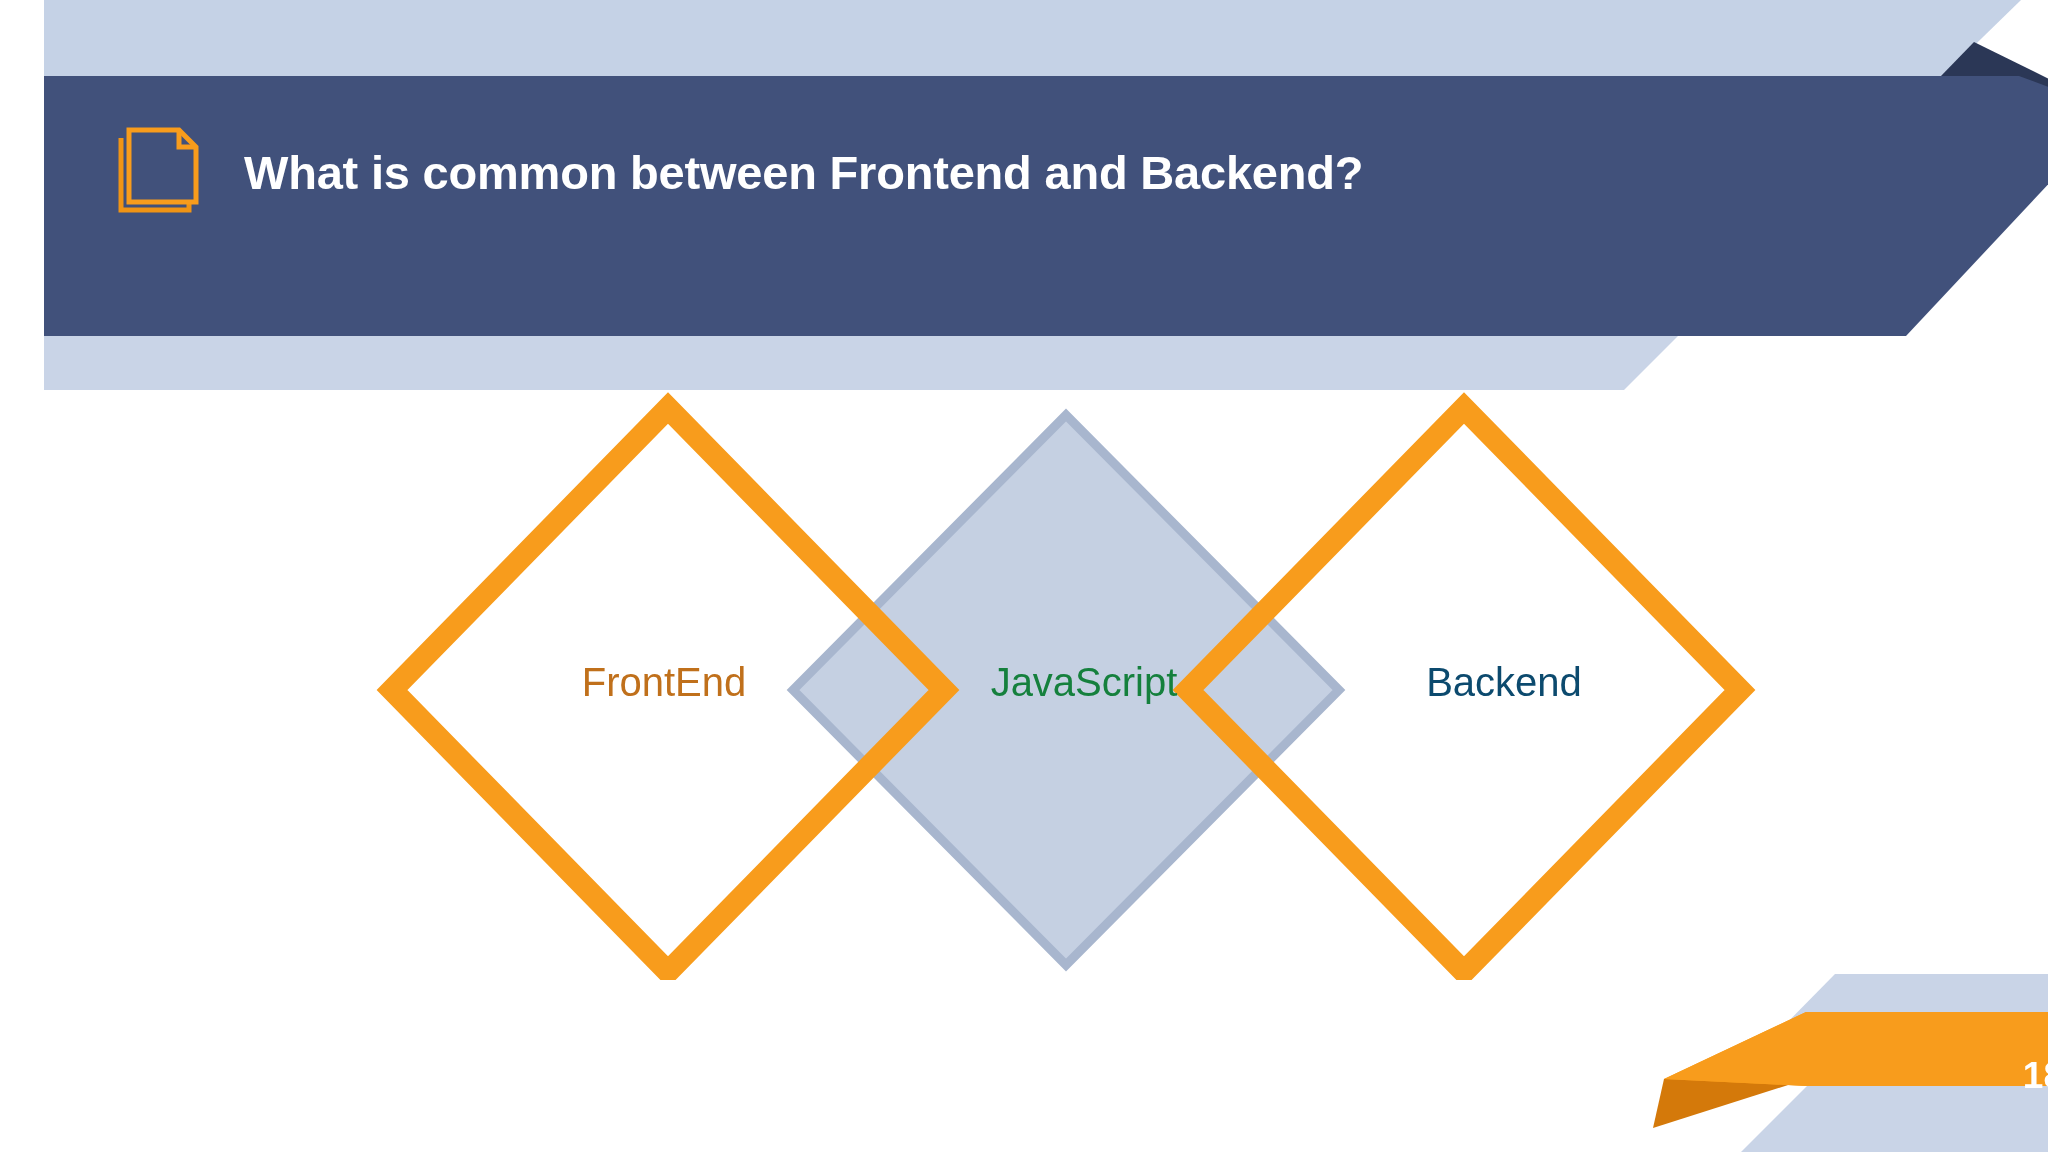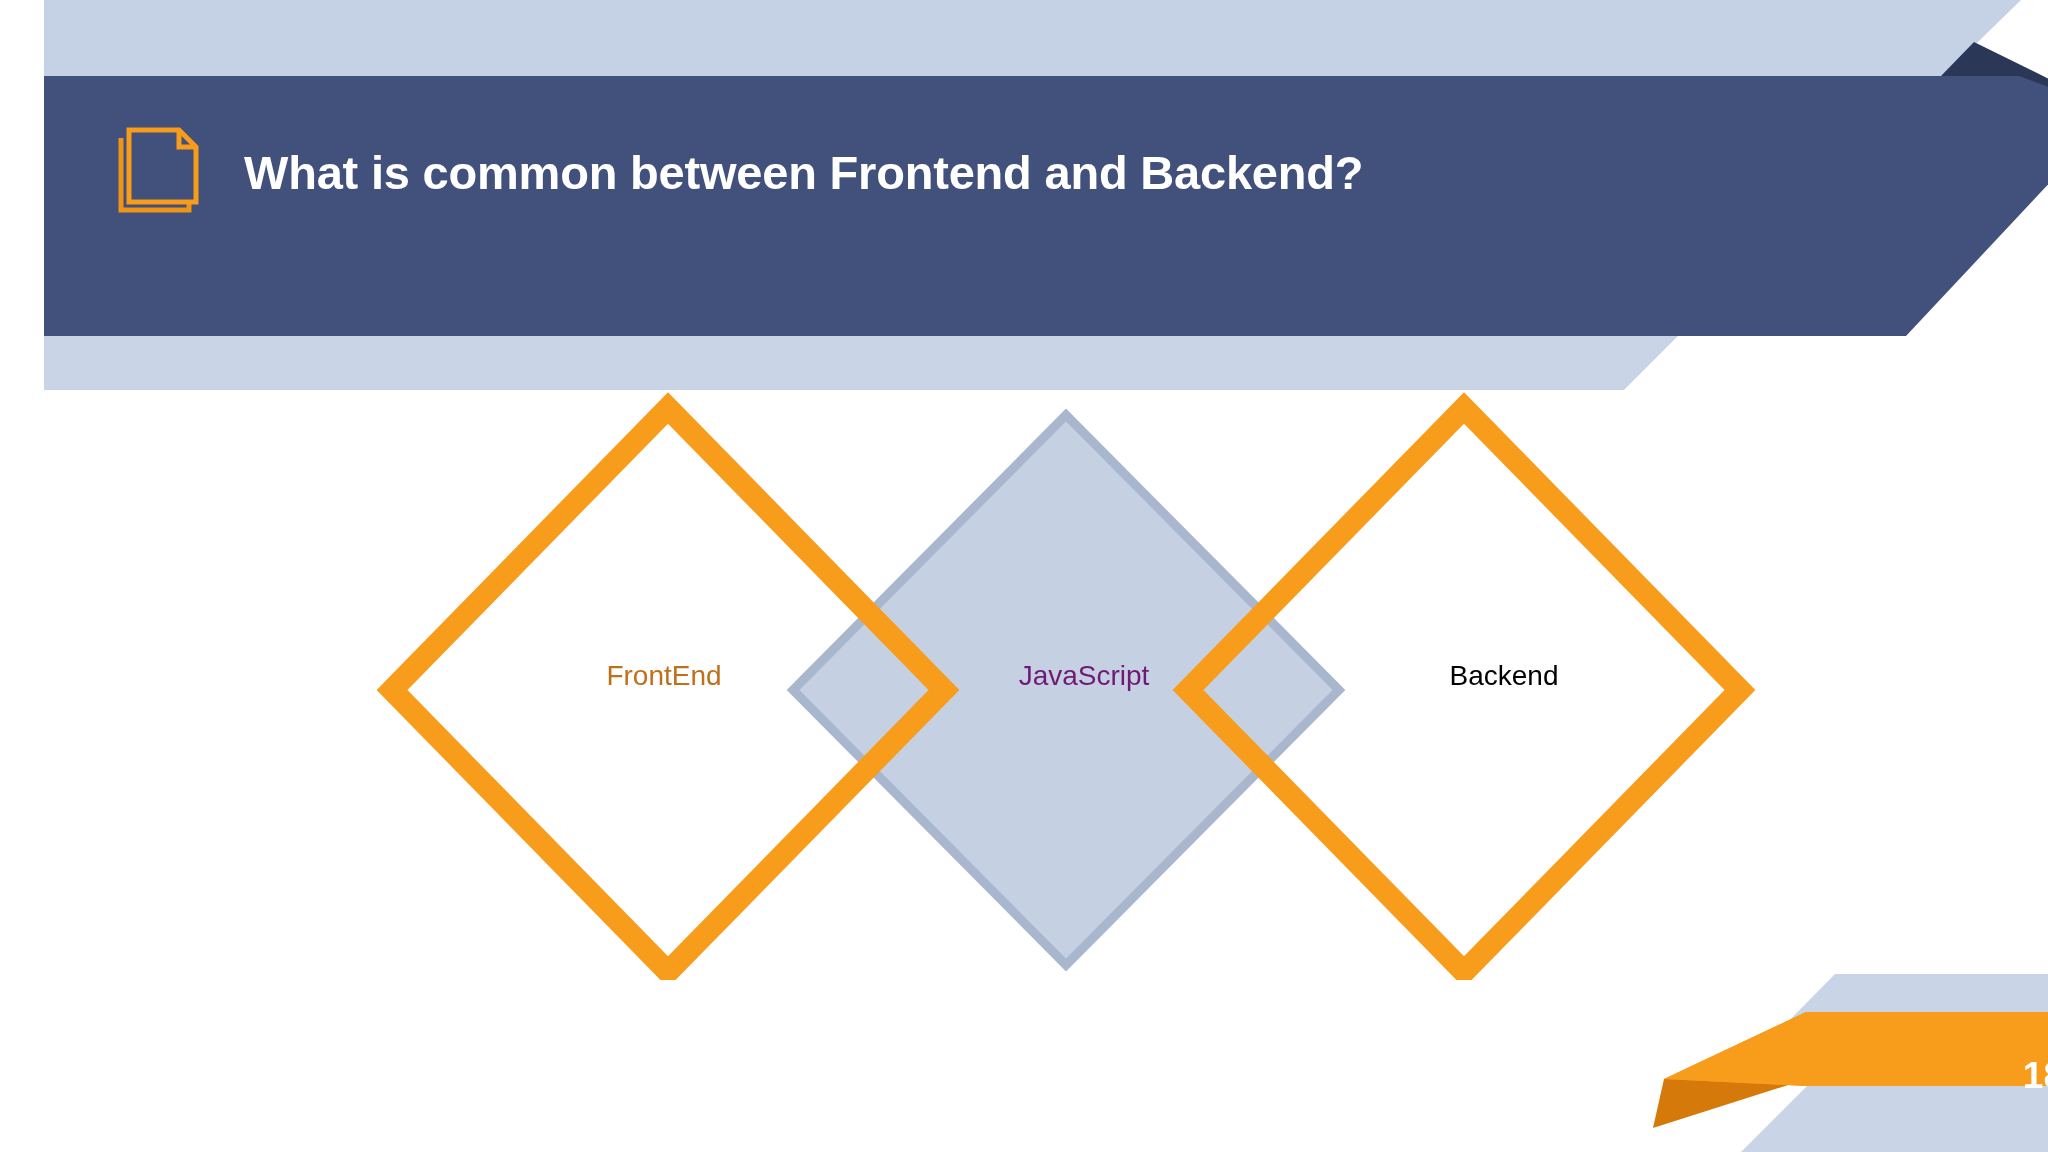--- a/index.html
+++ b/index.html
@@ -57,41 +57,41 @@
     left: 0;
     top: 340px;
     width: 2048px;
     height: 640px;
   }
   .diagram svg { display: block; }
 
   .node-label {
     position: absolute;
     text-align: center;
-    font-size: 28px;
+    font-size: 40px;
     font-family: "Liberation Sans", sans-serif;
     white-space: nowrap;
   }
   .node-label.frontend {
     left: 460px;
     top: 660px;
     width: 320px;
     color: #C0701B;
   }
   .node-label.javascript {
     left: 880px;
     top: 660px;
     width: 320px;
-    color: #701a75;
+    color: #15803d;
   }
   .node-label.backend {
     left: 1300px;
     top: 660px;
     width: 320px;
-    color: #000000;
+    color: #0c4a6e;
   }
 
   
   .footer-zone {
     position: absolute;
     left: 0;
     bottom: 0;
     width: 2048px;
     height: 200px;
   }

